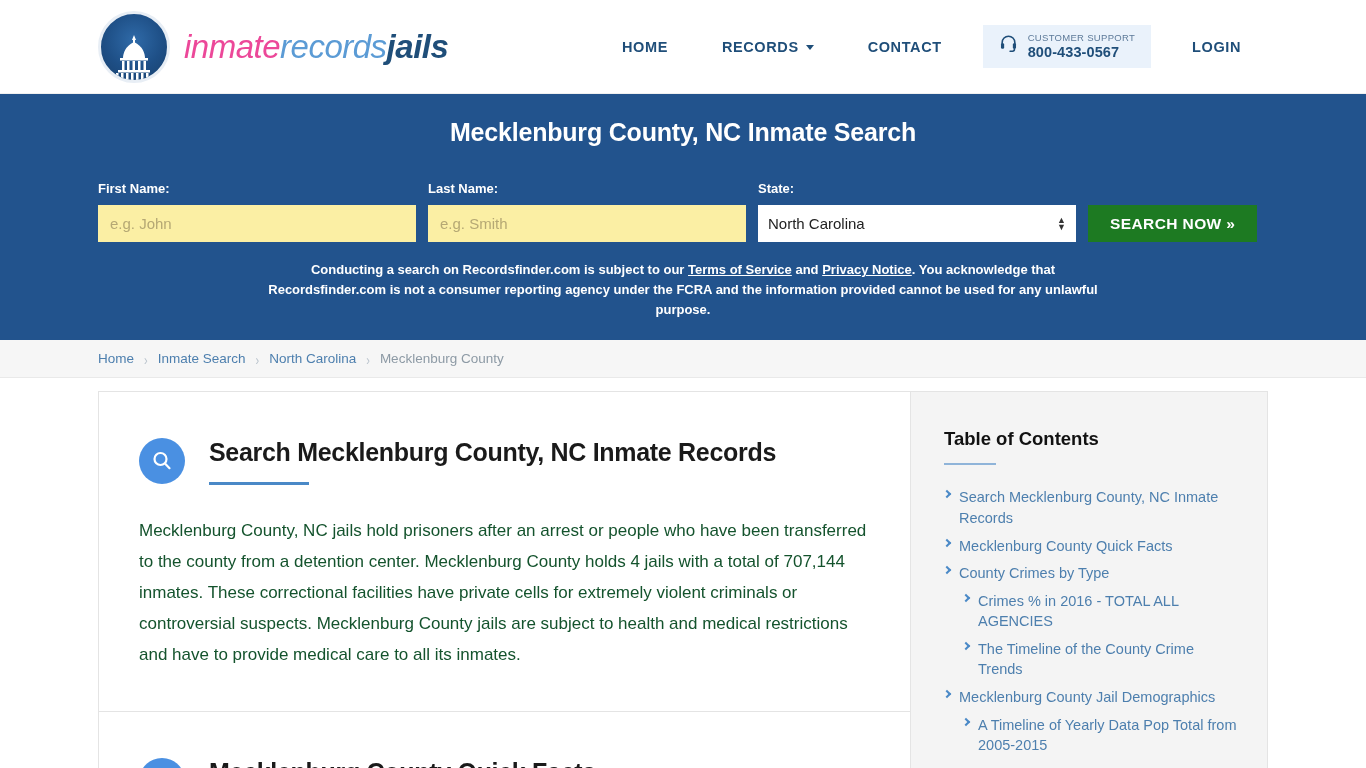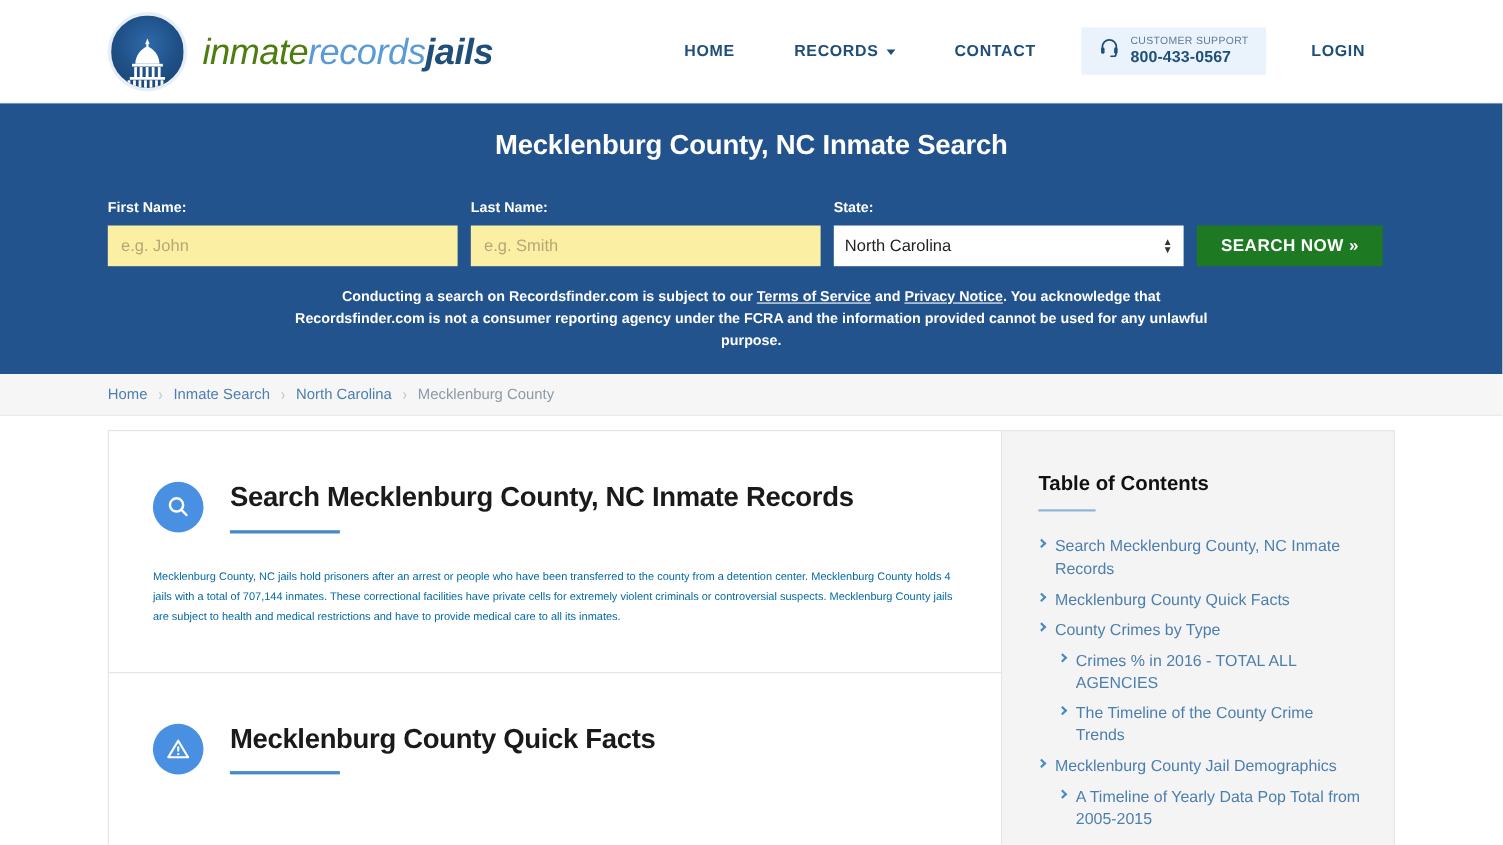--- a/index.html
+++ b/index.html
@@ -32,21 +32,21 @@
     overflow: hidden;
     flex: 0 0 auto;
   }
   .brand-seal svg { display:block; }
   .brand-word {
     font-size: 33px;
     font-style: italic;
     letter-spacing: -0.5px;
     white-space: nowrap;
   }
-  .brand-word .w1 { color: #4d7c0f; font-weight: 400; }
+  .brand-word .w1 { color: #ec4899; font-weight: 400; }
   .brand-word .w2 { color: #5b9bd5; font-weight: 400; }
   .brand-word .w3 { color: #1f4e79; font-weight: 700; font-style: italic; }
 
   .main-nav {
     margin-left: auto;
     display: flex;
     align-items: center;
     gap: 0;
   }
   .nav-link {
@@ -243,23 +243,23 @@
     letter-spacing: -0.3px;
     line-height: 1.15;
   }
   .accent-rule {
     width: 100px; height: 3px;
     background: #4a89c7;
     margin-top: 15px;
   }
   .body-copy {
     margin: 31px 0 0 0;
-    font-size: 10px;
+    font-size: 17px;
     line-height: 1.82;
-    color: #0369a1;
+    color: #14532d;
   }
 
   
   .toc {
     width: 358px;
     flex: 0 0 358px;
     background: #f4f4f4;
     border: 1px solid #e4e4e4;
     padding: 36px 30px 30px 33px;
   }

